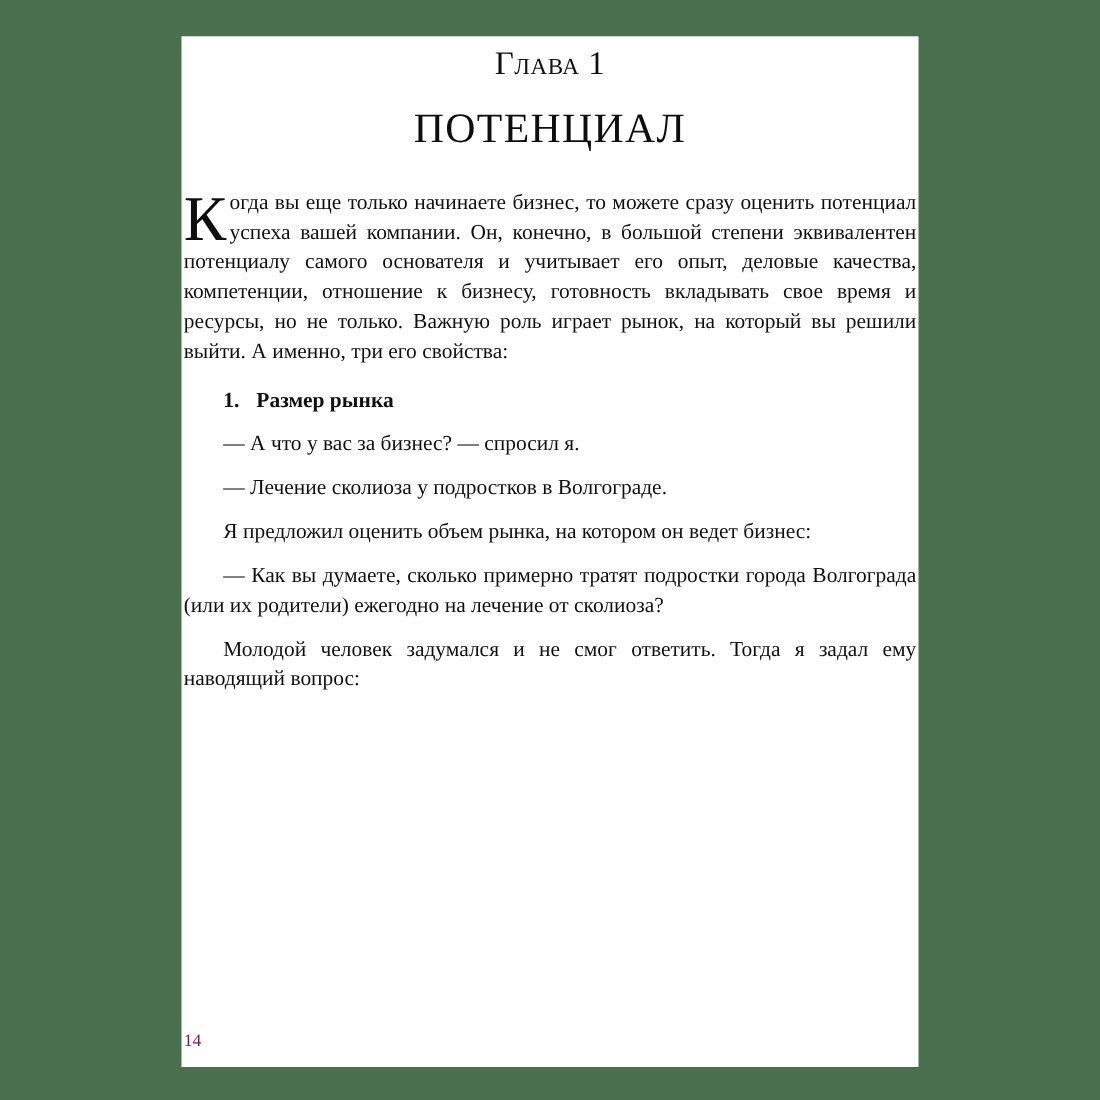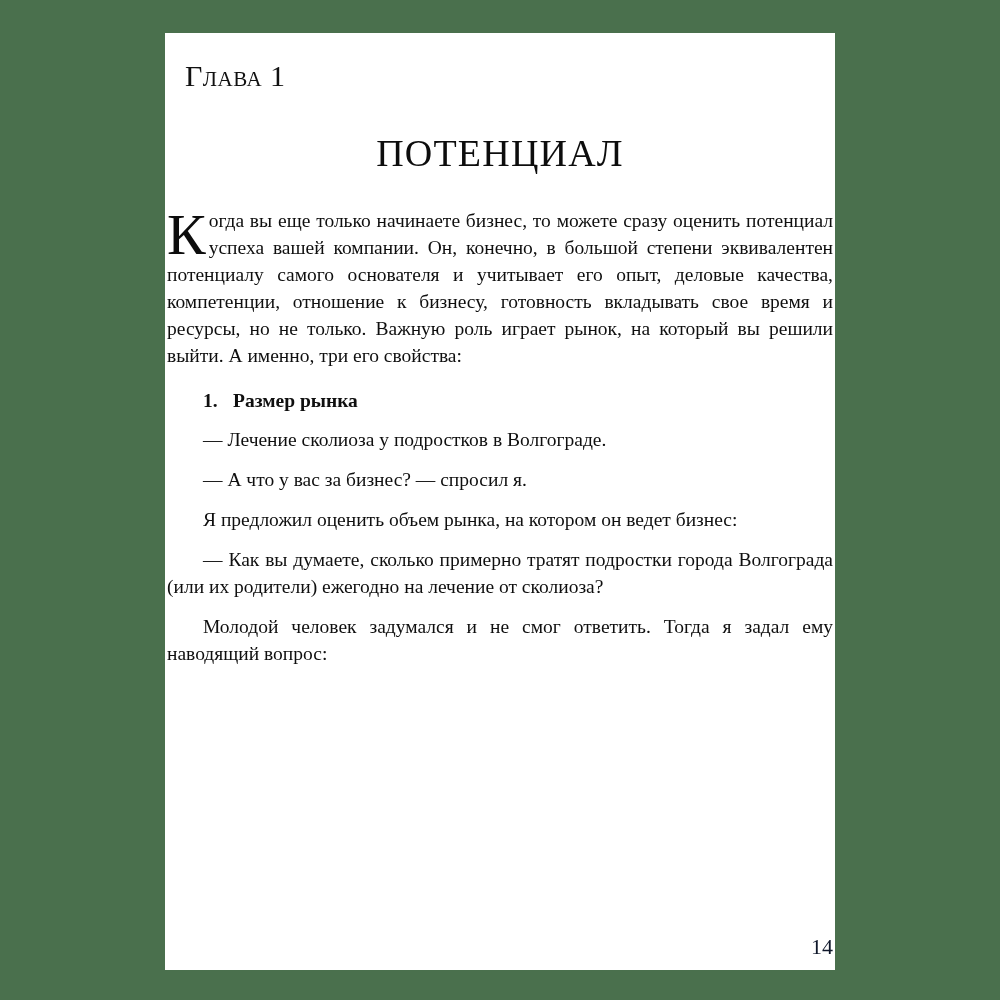--- a/index.html
+++ b/index.html
@@ -36,27 +36,27 @@
   .page-inner {
     position: absolute;
     left: 2px;
     top: 0;
     width: 666px;
     height: 937px;
   }
 
   
   .chapter-label {
-    text-align: left;
+    text-align: center;
     font-size: 30px;
     line-height: 34px;
     font-weight: 400;
     letter-spacing: 0.5px;
     color: #111111;
-    margin: 18px;
+    margin: 0;
     padding-top: 8px;
     font-variant: small-caps;
     font-family: "Liberation Serif", "DejaVu Serif", serif;
   }
 
   .chapter-title {
     text-align: center;
     color: #0d0d0d;
     margin: 0;
     padding-top: 18px;
@@ -122,24 +122,24 @@
   .list-item .label {
     flex: 1 1 auto;
   }
 
   
   .page-number {
     position: absolute;
     left: 0;
     right: 0;
     bottom: 10px;
-    text-align: right;
-    font-size: 22px;
+    text-align: left;
+    font-size: 16px;
     line-height: 26px;
-    color: #0f172a;
+    color: #701a75;
   }
 </style>
 </head>
 <body>
 
 <div class="screen">
 
   <div class="page">
     <div class="page-inner">
 
@@ -153,22 +153,22 @@
 
         <p class="para dropcap-para">
           <span class="dropcap">К</span><span>огда вы еще только начинаете бизнес, то можете сразу оценить потенциал успеха вашей компании. Он, конечно, в большой степени эквивалентен потенциалу самого основателя и учитывает его опыт, деловые качества, компетенции, отношение к бизнесу, готовность вкладывать свое время и ресурсы, но не только. Важную роль играет рынок, на который вы решили выйти. А именно, три его свойства:</span>
         </p>
 
         <div class="list-item">
           <span class="num">1.</span>
           <span class="label">Размер рынка</span>
         </div>
 
+        <p class="para">— А что у вас за бизнес? — спросил я.</p>
         <p class="para">— Лечение сколиоза у подростков в Волгограде.</p>
-        <p class="para">— А что у вас за бизнес? — спросил я.</p>
         <p class="para">Я предложил оценить объем рынка, на котором он ведет бизнес:</p>
         <p class="para">— Как вы думаете, сколько примерно тратят подростки города Волгограда (или их родители) ежегодно на лечение от сколиоза?</p>
         <p class="para">Молодой человек задумался и не смог ответить. Тогда я задал ему наводящий вопрос:</p>
 
       </div>
 
       <div class="page-number">14</div>
 
     </div>
   </div>

